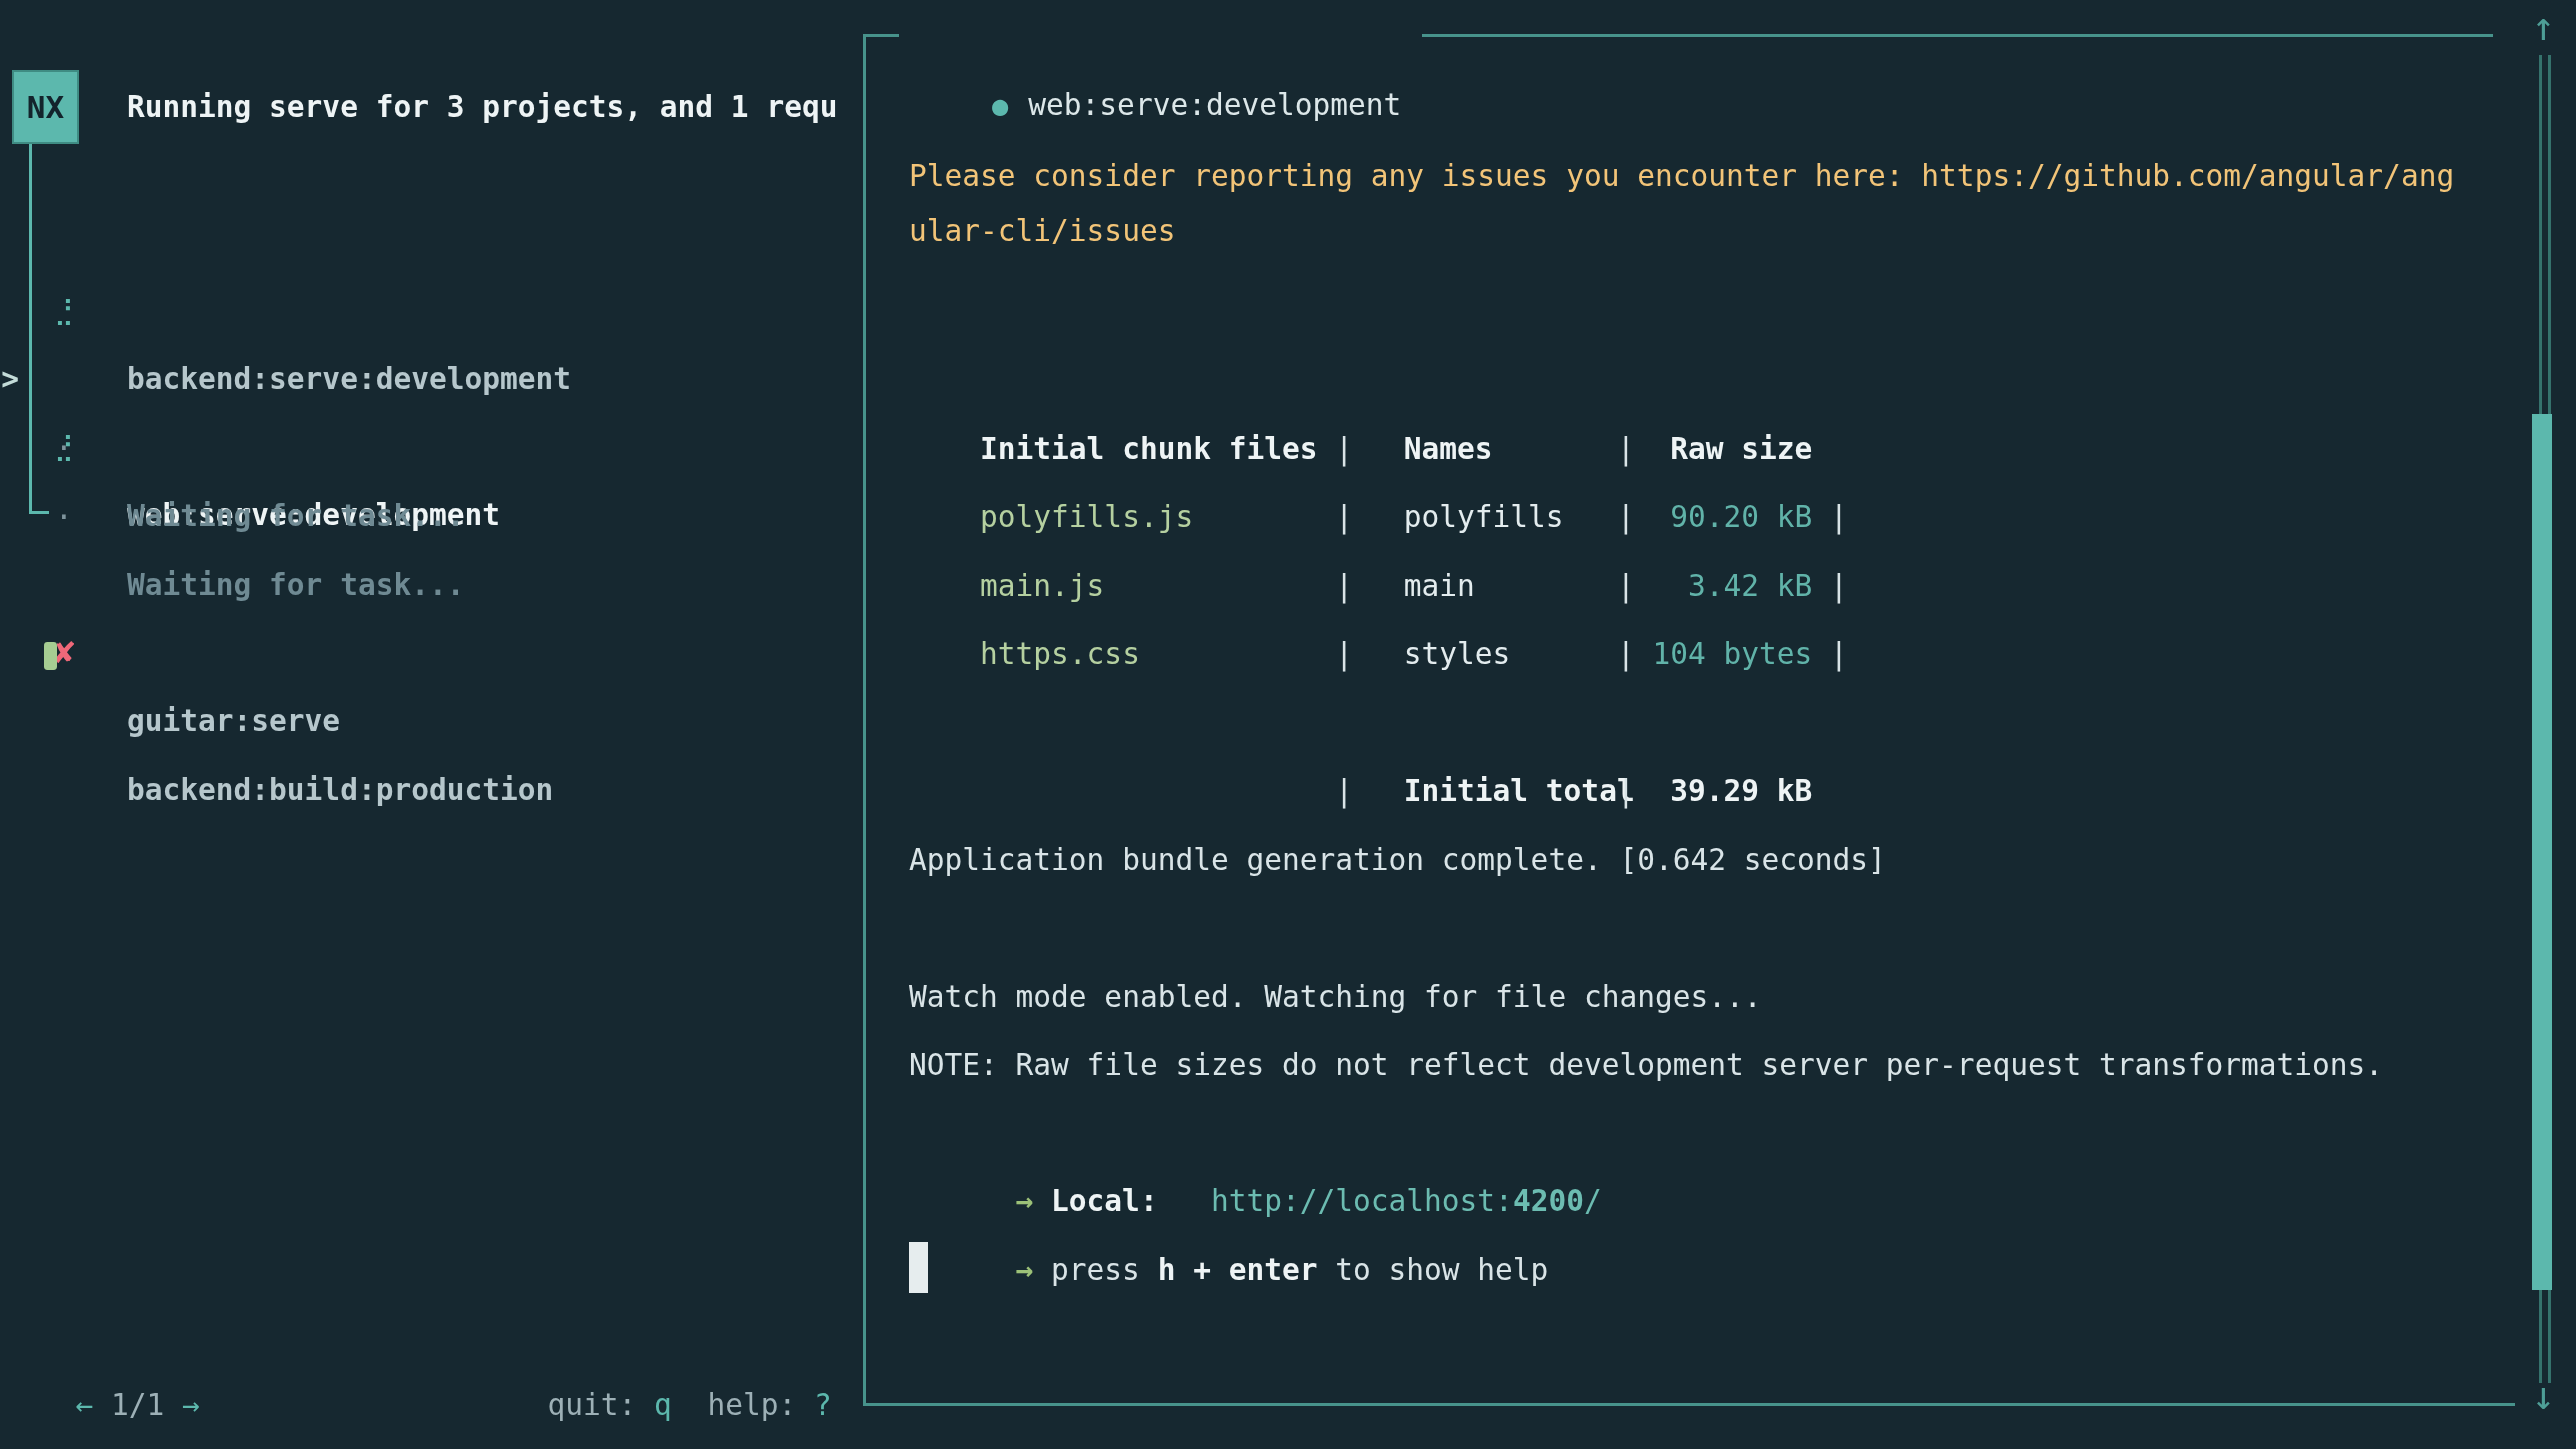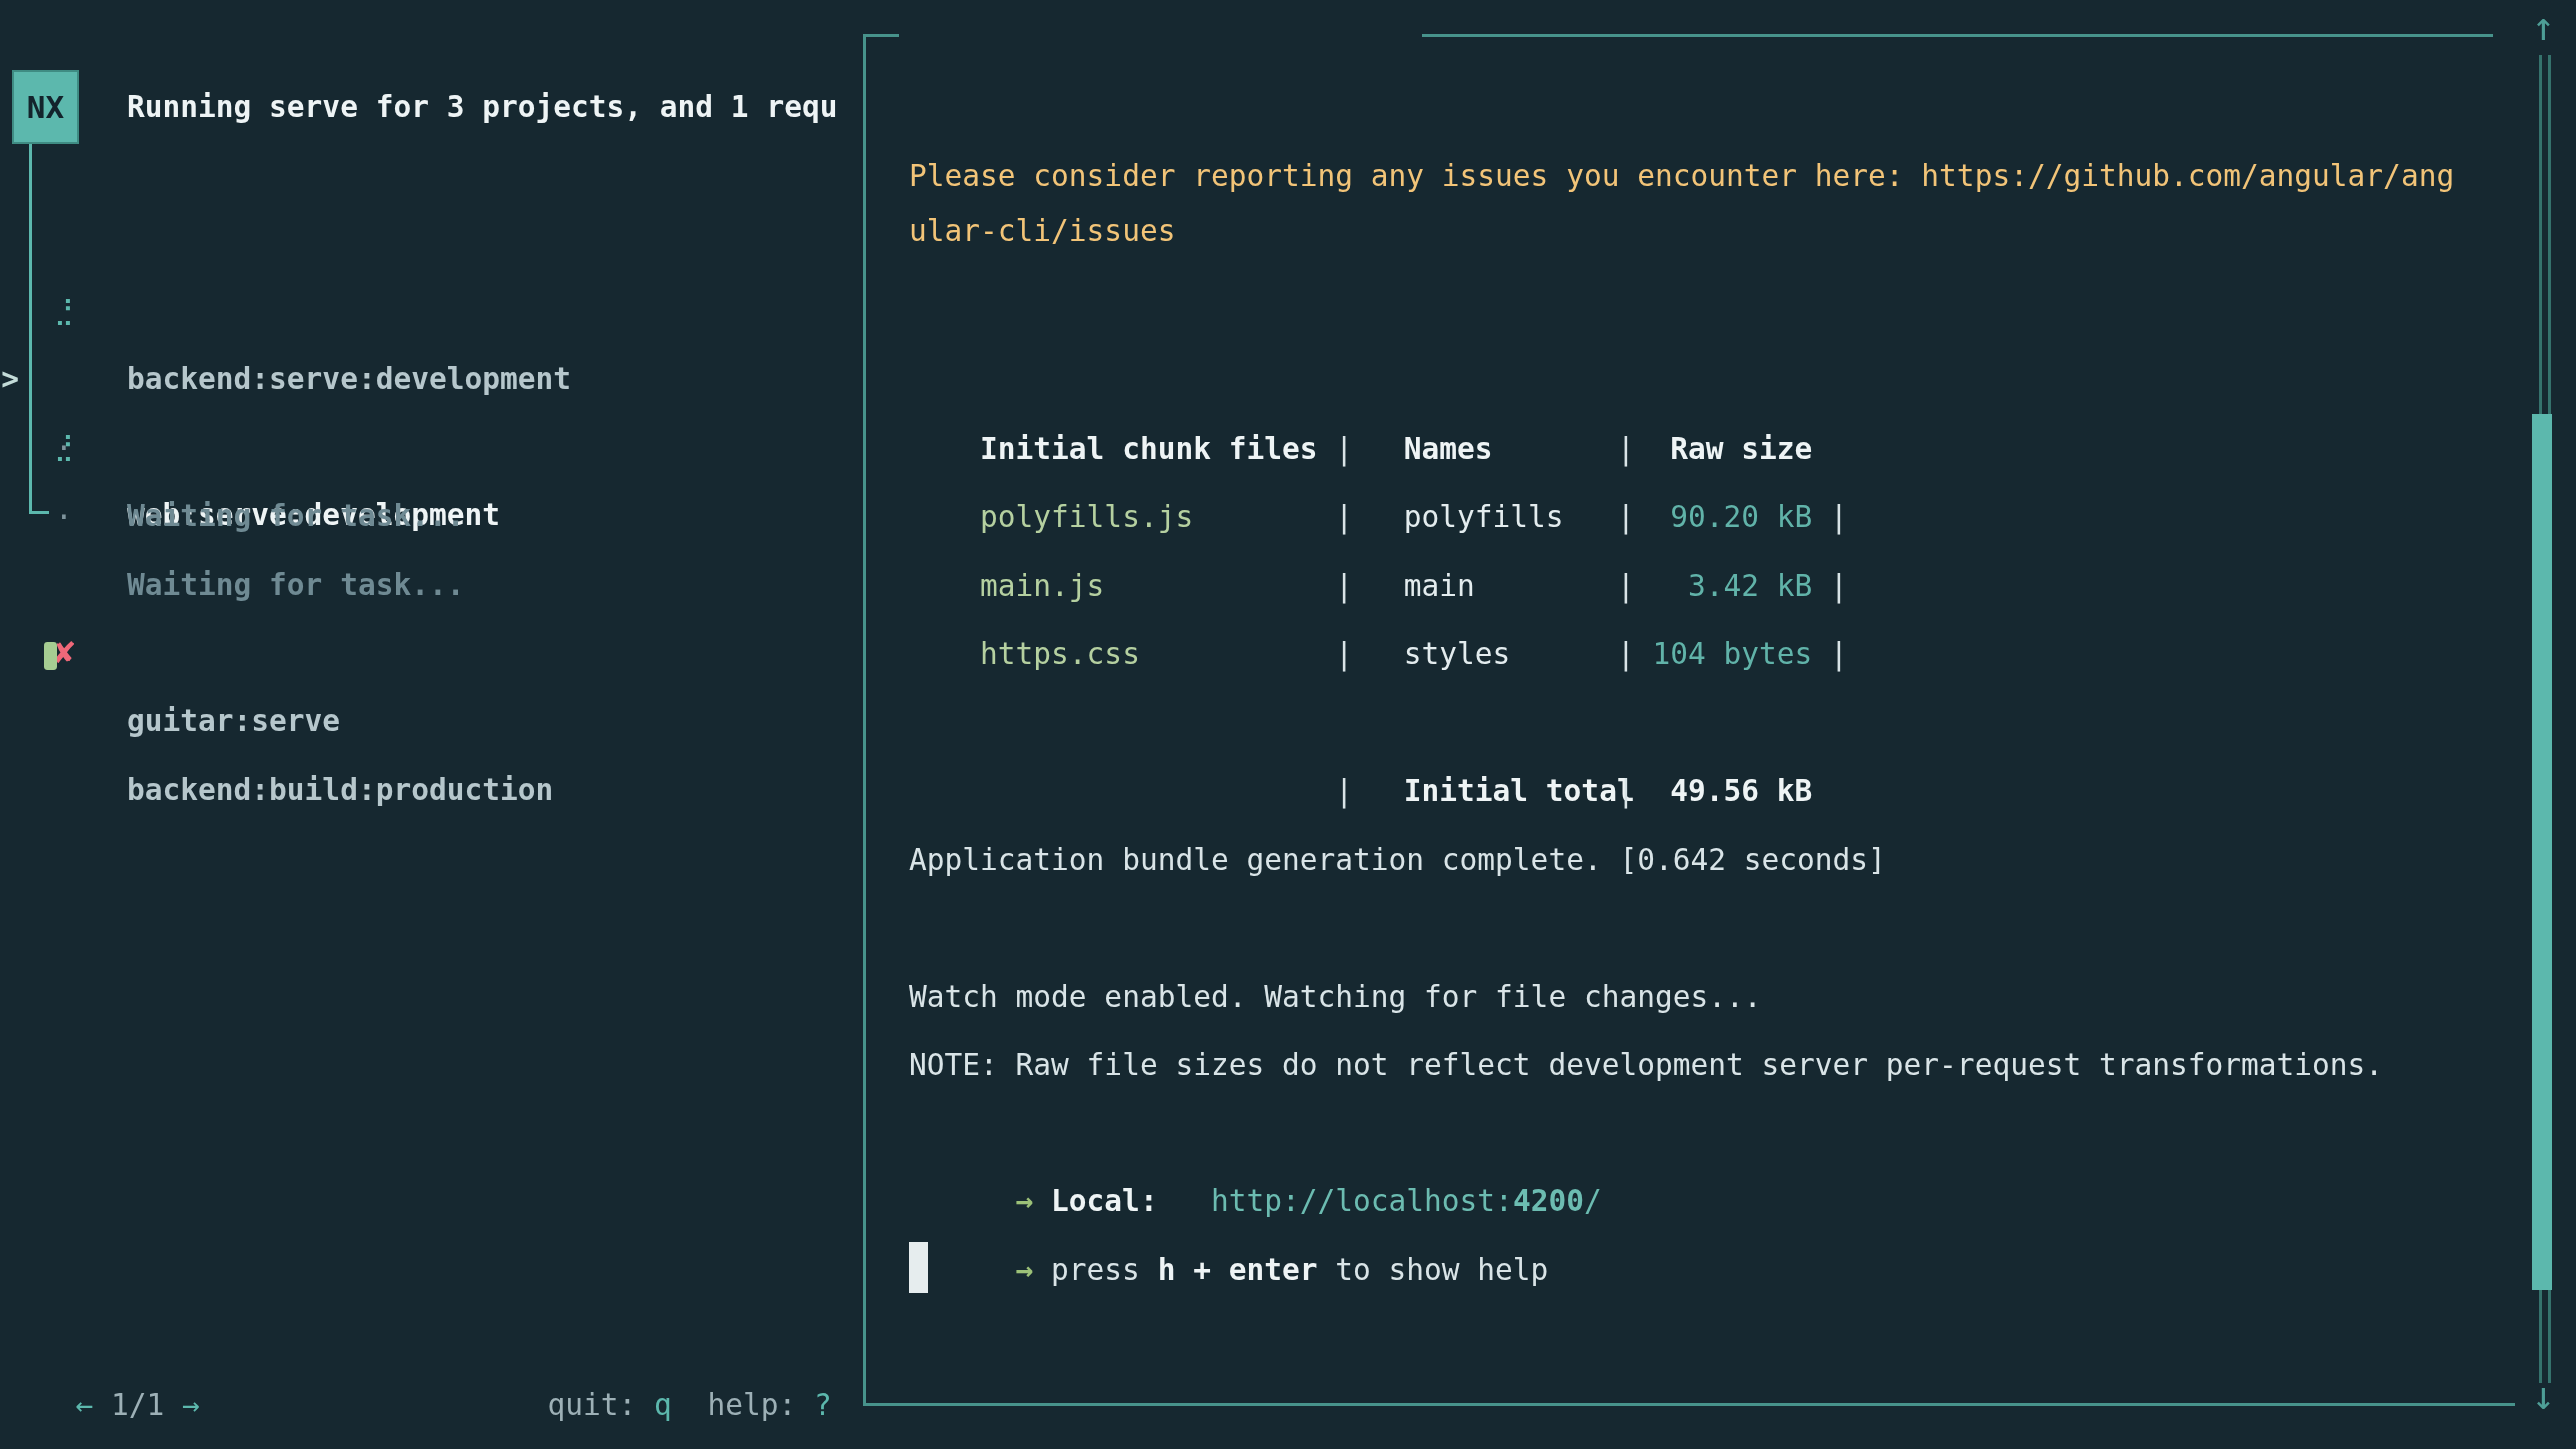--- a/index.html
+++ b/index.html
@@ -137,20 +137,23 @@
 <div class="abs row" id="hotkeys">
   <span>quit:</span><span class="key gap1">q</span><span class="gap2">help:</span><span class="key gap1">?</span>
 </div>
 
 <div class="abs" id="panel">
   <div class="border" id="panel-border-left"></div>
   <div class="border" id="panel-border-topseg"></div>
   <div class="border" id="panel-title-rule"></div>
   <div class="border" id="panel-border-bottom"></div>
 
+  <div class="abs row" id="panel-title-row">
+    <span id="panel-title-dot">●</span><span id="panel-title-text">web:serve:development</span>
+  </div>
 
   <div class="abs row pcontent notice" style="top:142px;">Please consider reporting any issues you encounter here: https://github.com/angular/ang</div>
   <div class="abs row pcontent notice" style="top:197px;text-align:right;">ular-cli/issues</div>
 
   <div class="abs row pcontent th" style="top:347px;">
     <span class="t-file">Initial chunk files</span><span class="t-sep">|</span><span class="t-name">Names</span><span class="t-sep1">|</span><span class="t-size">Raw size</span>
   </div>
 
   <div class="abs row pcontent" style="top:415px;">
     <span class="t-file">polyfills.js</span><span class="t-sep">|</span><span class="t-name">polyfills</span><span class="t-sep1">|</span><span class="t-size">90.20 kB</span><span class="t-end">|</span>
@@ -158,21 +161,21 @@
 
   <div class="abs row pcontent" style="top:484px;">
     <span class="t-file">main.js</span><span class="t-sep">|</span><span class="t-name">main</span><span class="t-sep1">|</span><span class="t-size">3.42 kB</span><span class="t-end">|</span>
   </div>
 
   <div class="abs row pcontent" style="top:552px;">
     <span class="t-file">https.css</span><span class="t-sep">|</span><span class="t-name">styles</span><span class="t-sep1">|</span><span class="t-size">104 bytes</span><span class="t-end">|</span>
   </div>
 
   <div class="abs row pcontent" style="top:689px;">
-    <span class="t-file"></span><span class="t-sep">|</span><span class="t-name t-total-name">Initial total</span><span class="t-sep1">|</span><span class="t-size t-total-size">49.56 kB</span>
+    <span class="t-file"></span><span class="t-sep">|</span><span class="t-name t-total-name">Initial total</span><span class="t-sep1">|</span><span class="t-size t-total-size">39.29 kB</span>
   </div>
 
   <div class="abs row pcontent plain" style="top:826px;">Application bundle generation complete. [0.642 seconds]</div>
   <div class="abs row pcontent plain" style="top:963px;">Watch mode enabled. Watching for file changes...</div>
   <div class="abs row pcontent plain" style="top:1031px;">NOTE: Raw file sizes do not reflect development server per-request transformations.</div>
 
   <div class="abs row pcontent" style="top:1099px;">
     <span class="arrow-green gap2">→</span><span class="white bold gap1">Local:</span><span class="url gap3"><span>http://localhost:</span><span class="port">4200</span><span>/</span></span>
   </div>
 

